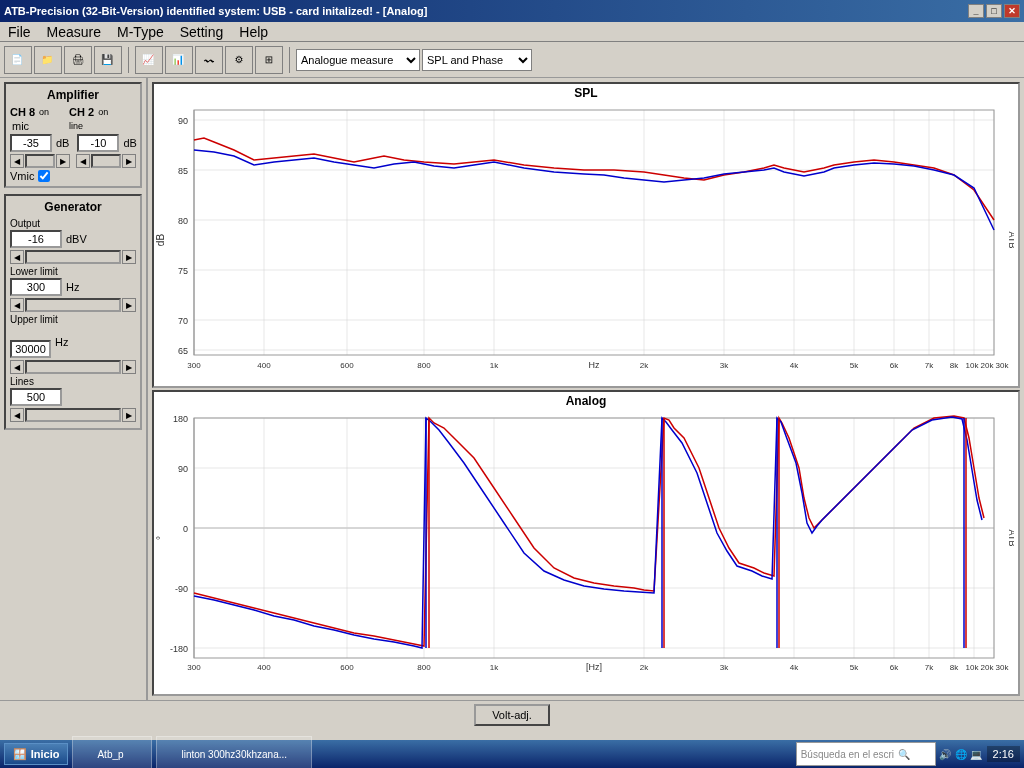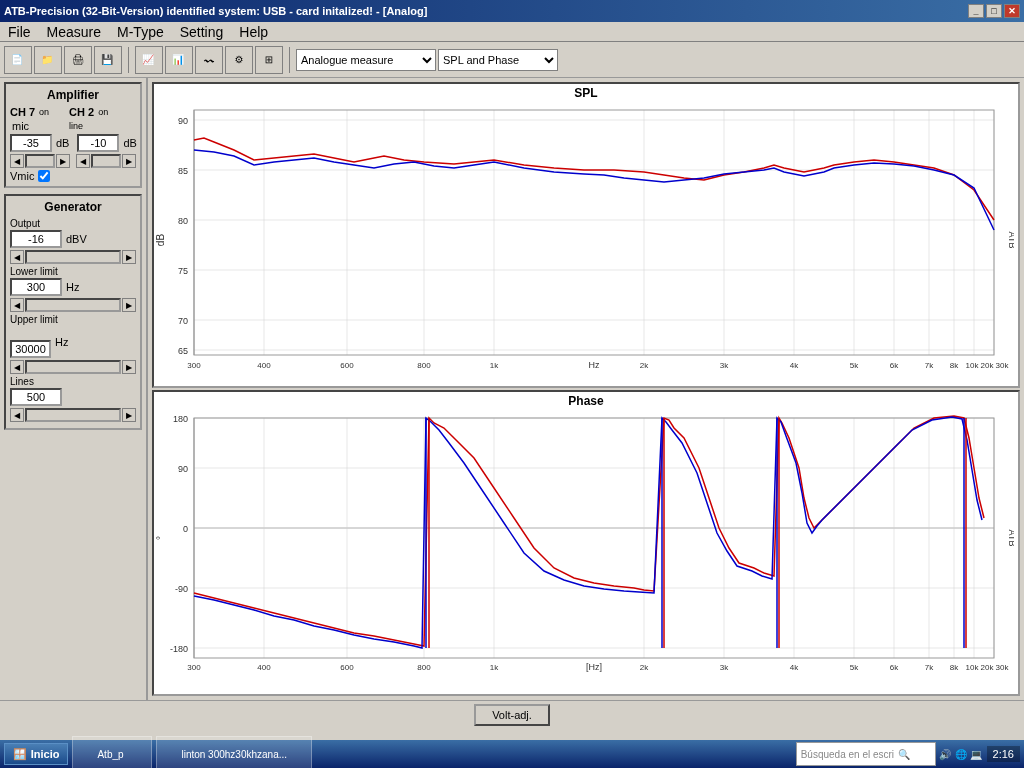--- a/index.html
+++ b/index.html
@@ -245,37 +245,37 @@
   <div class="toolbar-btn">📁</div>
   <div class="toolbar-btn">🖨</div>
   <div class="toolbar-btn">💾</div>
   <div class="toolbar-sep"></div>
   <div class="toolbar-btn">📈</div>
   <div class="toolbar-btn">📊</div>
   <div class="toolbar-btn">〰</div>
   <div class="toolbar-btn">⚙</div>
   <div class="toolbar-btn">⊞</div>
   <div class="toolbar-sep"></div>
-  <select class="toolbar-select" style="width:140px;">
+  <select class="toolbar-select" style="width:124px;">
     <option>Analogue measure</option>
   </select>
-  <select class="toolbar-select" style="width:120px;">
+  <select class="toolbar-select" style="width:110px;">
     <option>SPL and Phase</option>
   </select>
 </div>
 
 <div class="main-layout" style="height: 622px;">
 
   <div class="left-panel">
 
     <div class="panel-section">
       <div class="panel-title">Amplifier</div>
 
       <div class="ch-row">
-        <span class="ch-label">CH 7</span>
+        <span class="ch-label">CH 8</span>
         <span class="ch-on">on</span>
         <span style="margin-left:16px;" class="ch-label">CH 2</span>
         <span class="ch-on">on</span>
       </div>
       <div class="ch-row">
         <span style="margin-left:2px;font-size:11px;">mic</span>
         <span style="margin-left:36px;font-size:9px;">line</span>
       </div>
       <div class="db-row">
         <input class="db-input" value="-35" style="">
@@ -418,21 +418,21 @@
         <text x="833" y="268" text-anchor="middle" font-size="8" fill="#333">20k</text>
         <text x="848" y="268" text-anchor="middle" font-size="8" fill="#333">30k</text>
 
         <text x="440" y="268" text-anchor="middle" font-size="9" fill="#333">Hz</text>
 
         <text x="855" y="140" font-size="9" fill="#333" transform="rotate(90, 855, 140)" text-anchor="middle">ATB</text>
       </svg>
     </div>
 
     <div class="chart-panel" style="flex:1;">
-      <div class="chart-title">Phase</div>
+      <div class="chart-title">Analog</div>
       <svg width="860" height="270" style="background:white;">
 
         <line x1="40" y1="10" x2="840" y2="10" stroke="#ccc" stroke-width="0.5"></line>
         <line x1="40" y1="60" x2="840" y2="60" stroke="#ccc" stroke-width="0.5"></line>
         <line x1="40" y1="120" x2="840" y2="120" stroke="#999" stroke-width="0.8"></line>
         <line x1="40" y1="180" x2="840" y2="180" stroke="#ccc" stroke-width="0.5"></line>
         <line x1="40" y1="240" x2="840" y2="240" stroke="#ccc" stroke-width="0.5"></line>
 
         <text x="34" y="14" text-anchor="end" font-size="9" fill="#333">180</text>
         <text x="34" y="64" text-anchor="end" font-size="9" fill="#333">90</text>

